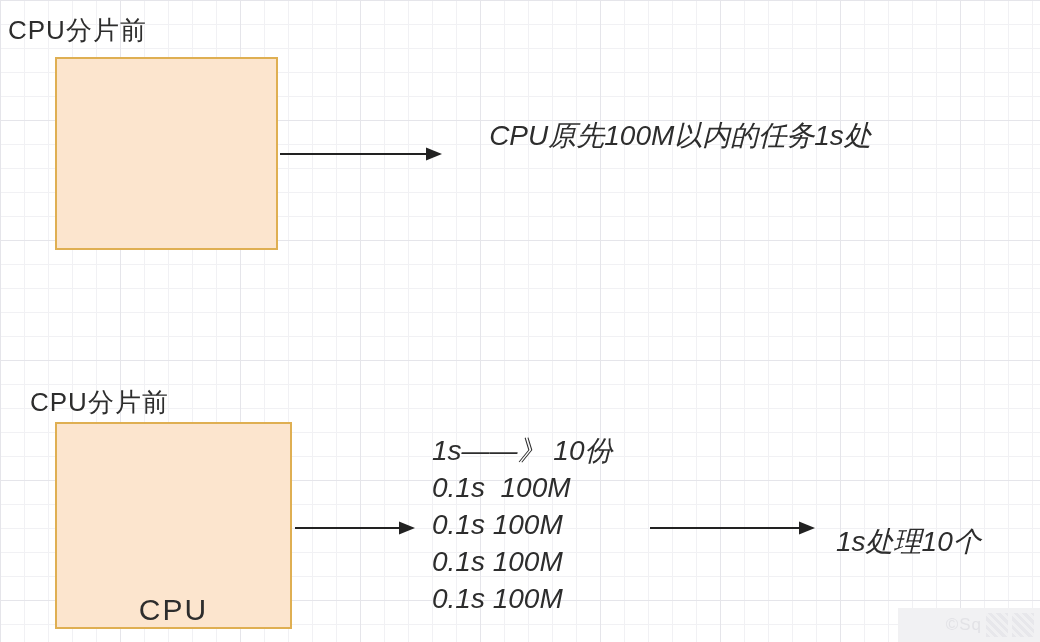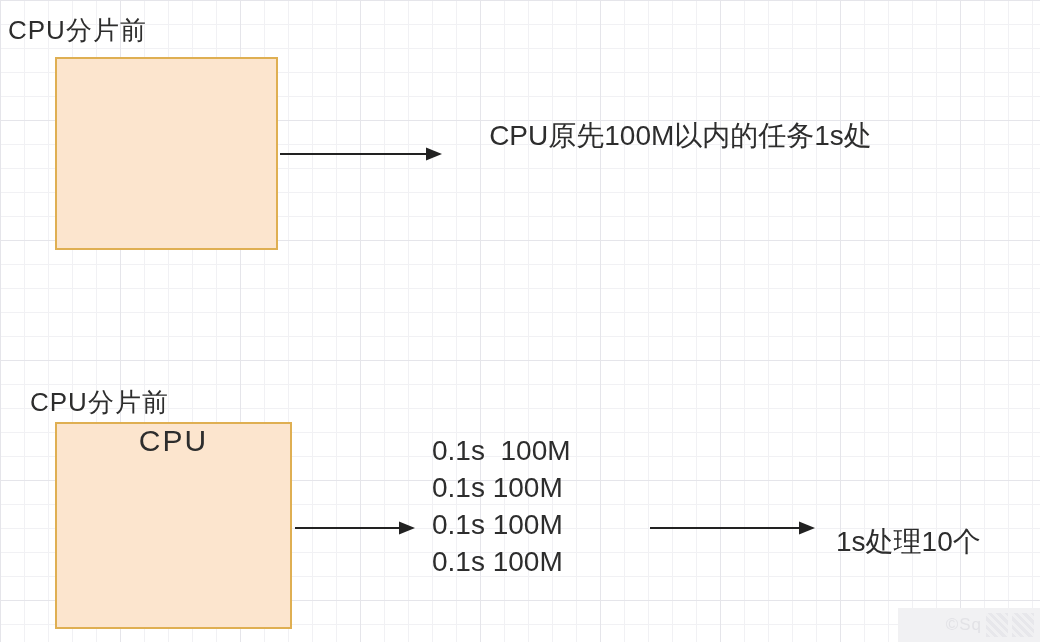--- a/index.html
+++ b/index.html
@@ -24,32 +24,33 @@
     font-weight: 400;
     color: #2d2d2d;
     letter-spacing: 1px;
     white-space: nowrap;
   }
   .cpu-box {
     background: #fce5ce;
     border: 2px solid #dfaf52;
     box-sizing: border-box;
     display: flex;
-    align-items: flex-start;
+    align-items: flex-end;
     justify-content: center;
   }
   .cpu-box .box-label {
     font-size: 30px;
     letter-spacing: 2px;
     color: #2d2d2d;
   }
   .big-text {
     font-size: 28px;
     line-height: 37px;
     color: #2d2d2d;
+    font-style: italic;
   }
   .centered { text-align: center; }
   .slice-line { white-space: pre; }
   .slice-indent { }
   svg.arrow { display: block; }
   .watermark {
     right: 0;
     bottom: 0;
     width: 142px;
     height: 34px;
@@ -94,20 +95,21 @@
 <div class="abs cpu-box" style="left:55px; top:422px; width:237px; height:207px;">
   <span class="box-label">CPU</span>
 </div>
 
 <svg class="abs arrow" style="left:295px; top:518px;" width="120" height="20" viewBox="0 0 120 20">
   <line x1="0" y1="10" x2="106" y2="10" stroke="#222222" stroke-width="2"></line>
   <polygon points="120,10 104,3.5 104,16.5" fill="#222222"></polygon>
 </svg>
 
 <div class="abs big-text" style="left:432px; top:432px;">
+  <div class="slice-line">1s——》 10份</div>
   <div class="slice-line slice-indent">0.1s  100M</div>
   <div class="slice-line slice-indent">0.1s 100M</div>
   <div class="slice-line slice-indent">0.1s 100M</div>
   <div class="slice-line slice-indent">0.1s 100M</div>
 </div>
 
 <svg class="abs arrow" style="left:650px; top:518px;" width="165" height="20" viewBox="0 0 165 20">
   <line x1="0" y1="10" x2="151" y2="10" stroke="#222222" stroke-width="2"></line>
   <polygon points="165,10 149,3.5 149,16.5" fill="#222222"></polygon>
 </svg>

